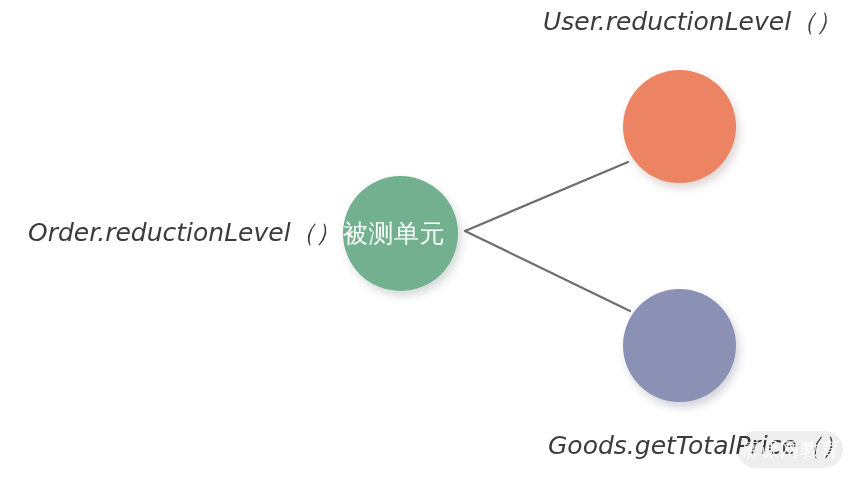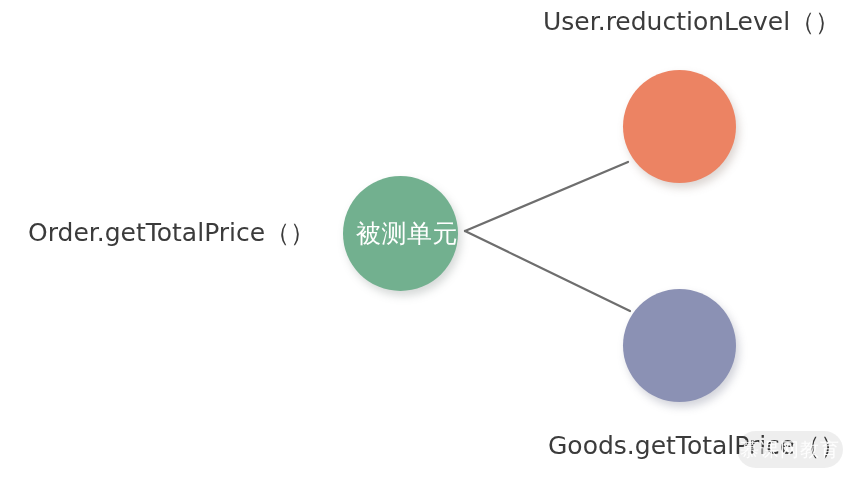--- a/index.html
+++ b/index.html
@@ -27,21 +27,21 @@
     width: 850px;
     height: 479px;
   }
 
   
   .node {
     position: absolute;
     border-radius: 50%;
     display: flex;
     align-items: center;
-    justify-content: flex-end;
+    justify-content: flex-start;
     box-sizing: border-box;
   }
   .node-label-inner {
     color: #ffffff;
     font-size: 25px;
     line-height: 1;
     letter-spacing: 0.5px;
     white-space: nowrap;
     font-family: "DejaVu Sans", "Liberation Sans", sans-serif;
   }
@@ -72,20 +72,21 @@
   }
 
   
   .caption {
     position: absolute;
     color: #3b3b3b;
     font-size: 25px;
     line-height: 1.1;
     white-space: nowrap;
     font-family: "DejaVu Sans", "Liberation Sans", sans-serif;
+    font-style: italic;
   }
   #caption-reduction-level {
     left: 543px;
     top: 8px;
   }
   #caption-total-price {
     left: 28px;
     top: 219px;
   }
   #caption-unit-price {
@@ -127,21 +128,21 @@
   <div class="node" id="node-unit-under-test">
     <span class="node-label-inner">被测单元</span>
   </div>
 
   <div class="node" id="node-reduction-level"></div>
 
   <div class="node" id="node-unit-price"></div>
 
   <div class="caption" id="caption-reduction-level">User.reductionLevel（）</div>
 
-  <div class="caption" id="caption-total-price">Order.getTotalPrice（）</div>
+  <div class="caption" id="caption-total-price">Order.reductionLevel（）</div>
 
   <div class="caption" id="caption-unit-price">Goods.getTotalPrice（）</div>
 
   <div id="watermark">
     <span id="watermark-text">慕课网教育</span>
   </div>
 
 </div>
 
 </body></html>

